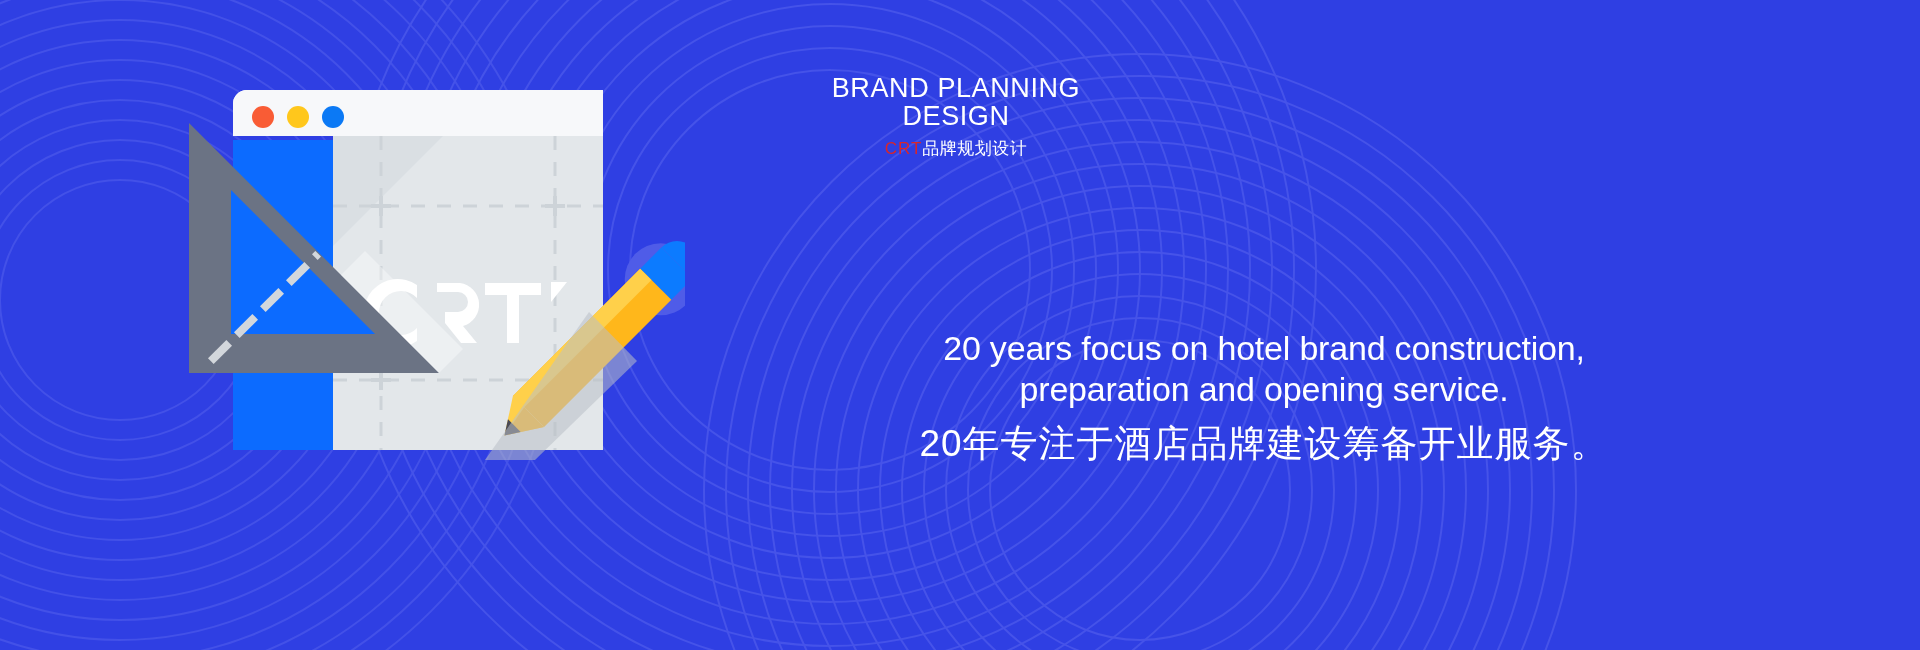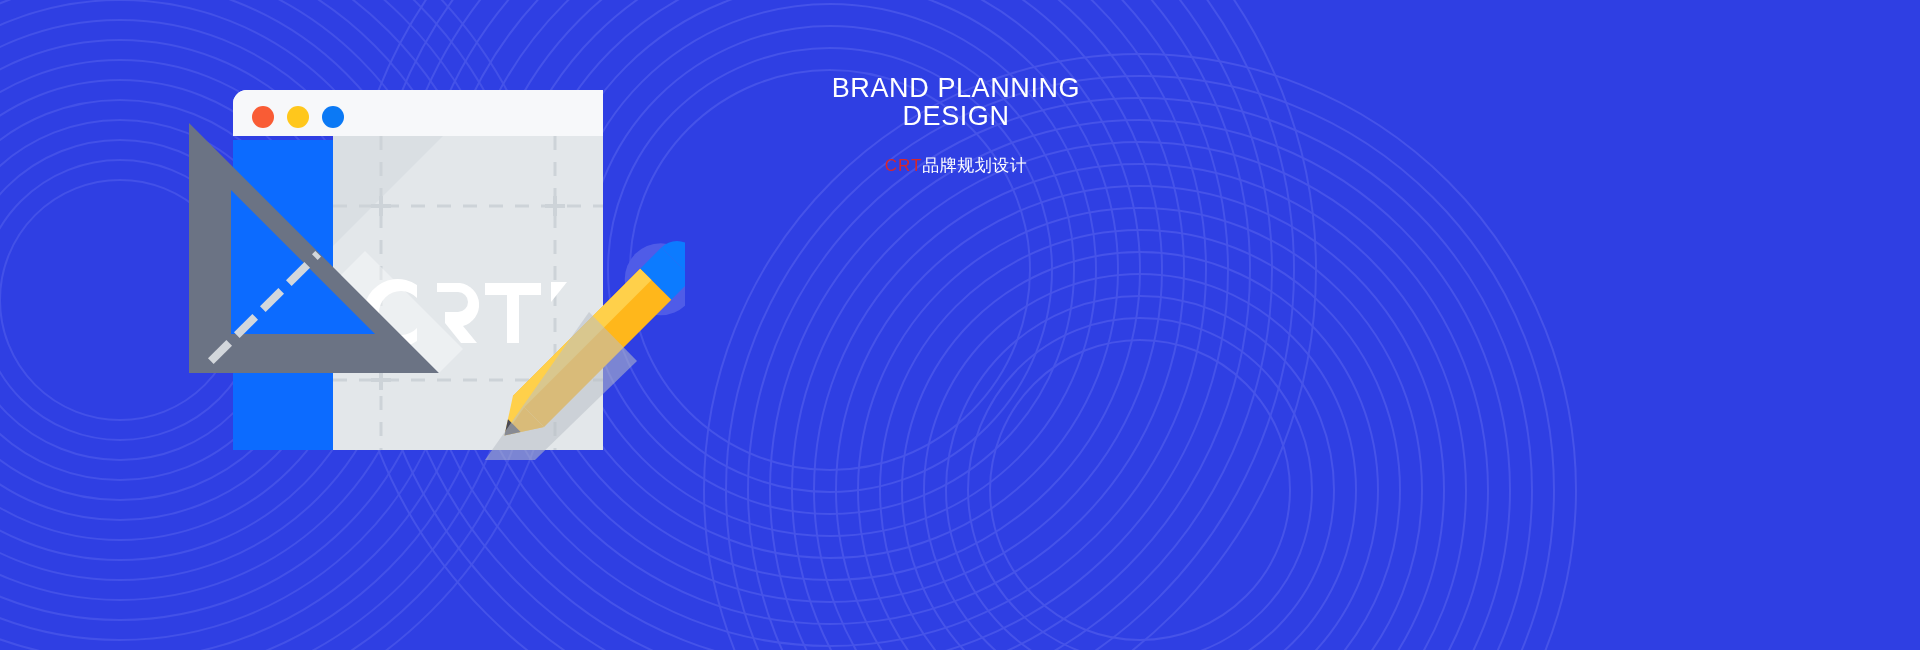--- a/index.html
+++ b/index.html
@@ -41,21 +41,21 @@
     width:520px;
   }
   .eyebrow-en{
     color:#FFFFFF;
     font-size:27px;
     line-height:28px;
     letter-spacing:.6px;
     font-weight:400;
   }
   .eyebrow-cn{
-    margin-top:26px;
+    margin-top:9px;
     font-size:17px;
     line-height:20px;
     letter-spacing:.5px;
     color:#FFFFFF;
   }
   .eyebrow-cn .crt-red{ color:#D8262B; letter-spacing:1px; }
 
   .headline{
     position:absolute;
     left:694px; top:328px;
@@ -248,14 +248,19 @@
   </div>
 
   <div class="eyebrow">
     <div class="eyebrow-en">BRAND PLANNING</div>
     <div class="eyebrow-en">DESIGN</div>
     <div class="eyebrow-cn">
       <span class="crt-red">CRT</span><span>品牌规划设计</span>
     </div>
   </div>
 
+  <div class="headline">
+    <div class="headline-en">20 years focus on hotel brand construction,
+preparation and opening service.</div>
+    <div class="headline-cn">20年专注于酒店品牌建设筹备开业服务。</div>
+  </div>
 
 </div>
 
 </body></html>

